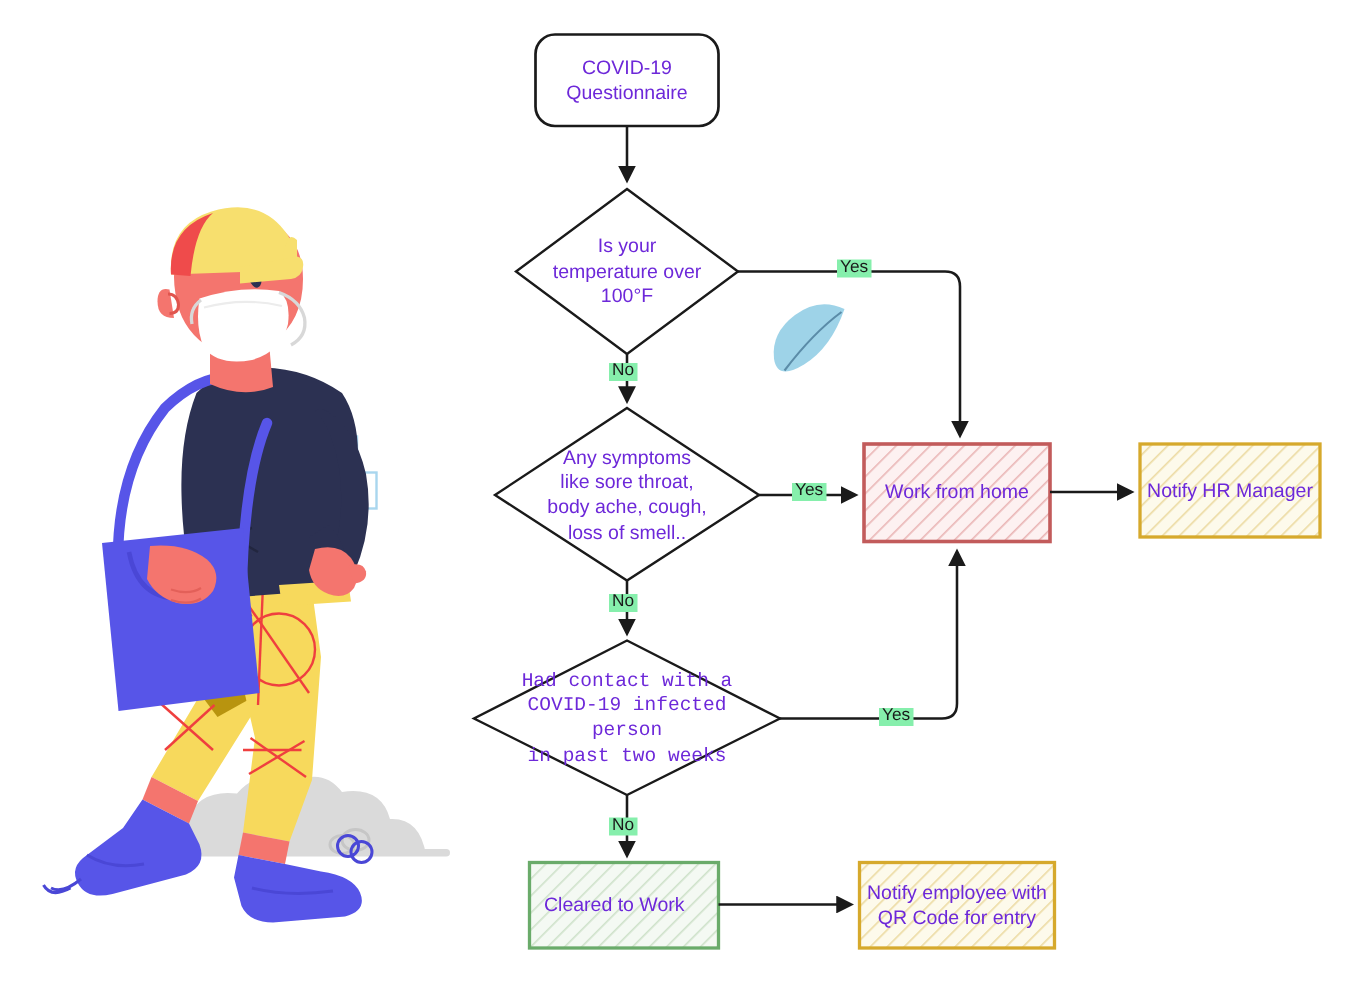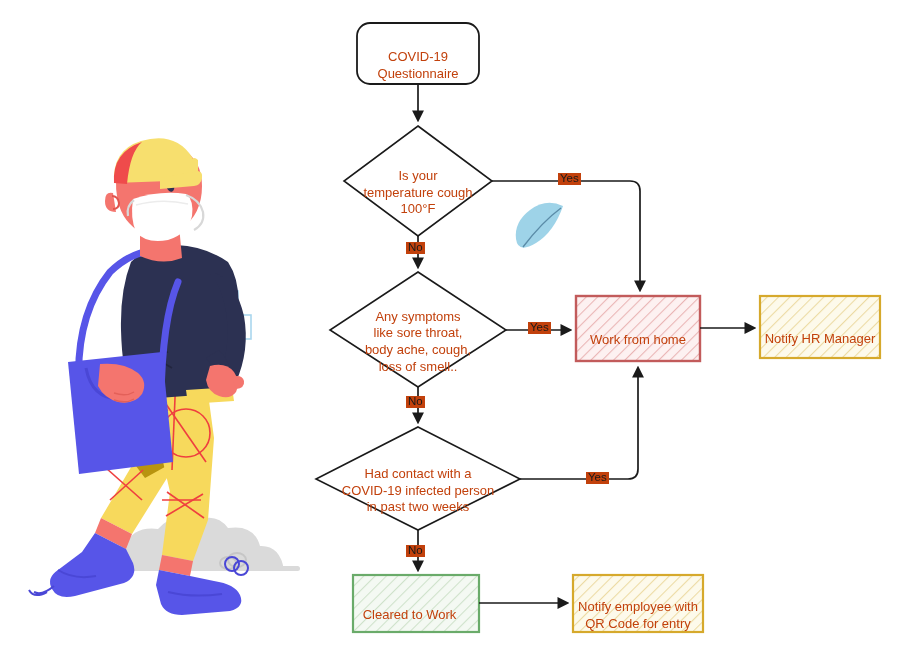--- a/index.html
+++ b/index.html
@@ -23,31 +23,30 @@
     width: 898px;
     height: 667px;
   }
   .node-text {
     position: absolute;
     display: flex;
     align-items: center;
     justify-content: center;
     text-align: center;
     font-size: 13px;
-    color: #c2410c;
+    color: #6d28d9;
     line-height: 1.28;
     pointer-events: none;
     white-space: pre-line;
-    margin-top: 12px;
   }
   .edge-label {
     position: absolute;
     font-size: 11.5px;
     color: #1a1a1a;
-    background: #c2410c;
+    background: #86efac;
     padding: 0 2px;
     line-height: 1;
   }
 </style>
 </head>
 <body>
 
 <div id="canvas">
 
   <svg class="svg-layer" viewBox="0 0 898 667">
@@ -241,29 +240,29 @@
       <path d="M700 328 L754 328" marker-end="url(#arrow)"></path>
 
       <path d="M479 603 L567 603" marker-end="url(#arrow)"></path>
     </g>
   </svg>
 
   <div class="node-text" style="left:357px; top:23px; width:122px; height:61px;">COVID-19
 Questionnaire</div>
 
   <div class="node-text" style="left:348px; top:151px; width:140px; height:60px;">Is your
-temperature cough
+temperature over
 100°F</div>
 
   <div class="node-text" style="left:341px; top:295px; width:154px; height:70px;">Any symptoms
 like sore throat,
 body ache, cough,
 loss of smell..</div>
 
-  <div class="node-text" style="left:325px; top:452px; width:186px; height:54px;">Had contact with a
+  <div class="node-text" style="left:325px; top:452px; width:186px; height:54px;font-family:Liberation Mono, monospace;">Had contact with a
 COVID-19 infected person
 in past two weeks</div>
 
   <div class="node-text" style="left:760px; top:296px; width:120px; height:62px;">Notify HR Manager</div>
 
   <div class="node-text" style="left:576px; top:296px; width:124px; height:65px;">Work from home</div>
 
   <div class="node-text" style="left:353px; top:575px; width:113px; height:57px;">Cleared to Work</div>
 
   <div class="node-text" style="left:573px; top:575px; width:130px; height:57px;text-align:center;">Notify employee with

